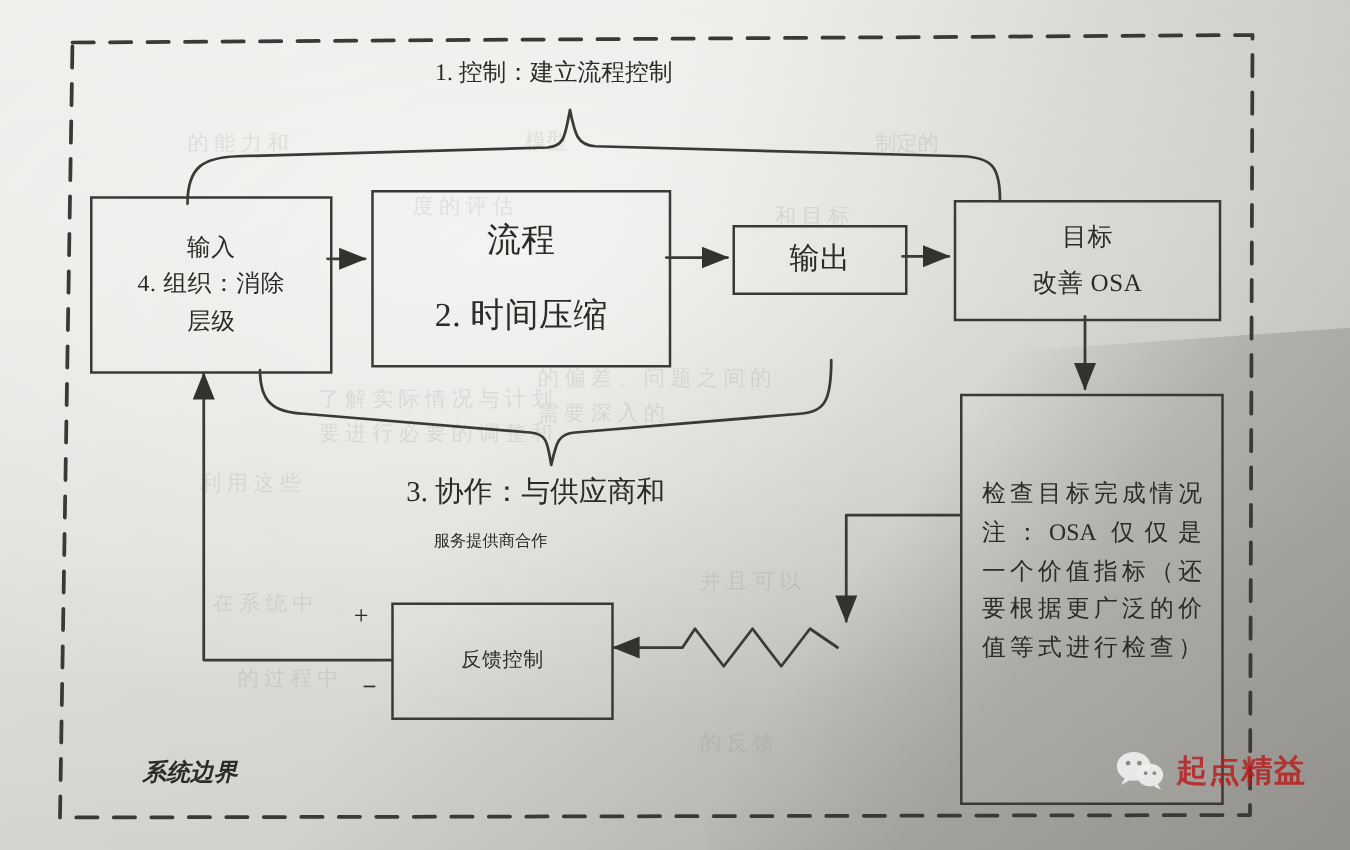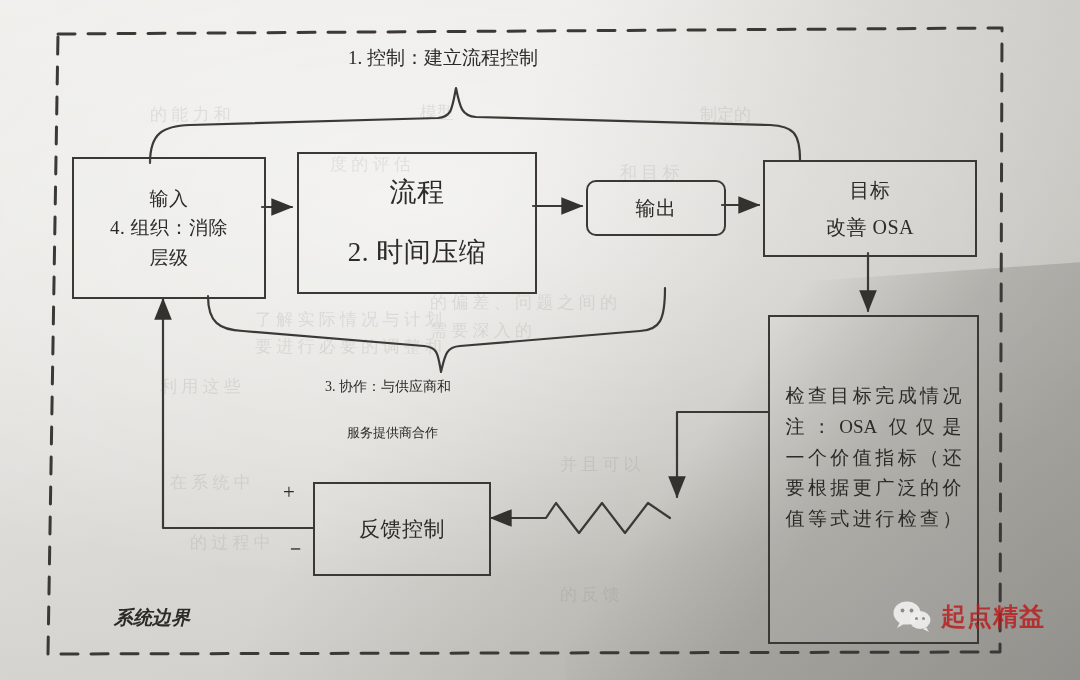--- a/index.html
+++ b/index.html
@@ -33,36 +33,36 @@
     display:flex;flex-direction:column;align-items:center;justify-content:center;
     color:#2c2b28;
     text-align:center;
     letter-spacing:.5px;
   }
   .node .ln{line-height:1.55;white-space:nowrap;}
   .txt{position:absolute;color:#2c2b28;white-space:nowrap;}
 
   #box-input{left:72px;top:157px;width:190px;height:138px;font-size:19px;}
   #box-process{left:297px;top:152px;width:236px;height:138px;font-size:27px;}
-  #box-output{left:586px;top:180px;width:136px;height:52px;font-size:20px;border-radius:10px;}
+  #box-output{left:586px;top:180px;width:136px;height:52px;font-size:24px;}
   #box-goal{left:763px;top:160px;width:210px;height:93px;font-size:20px;}
   #box-note{left:768px;top:315px;width:207px;height:325px;}
-  #box-feedback{left:313px;top:482px;width:174px;height:90px;font-size:21px;}
+  #box-feedback{left:313px;top:482px;width:174px;height:90px;font-size:16px;}
 
   #box-note .noteinner{
     font-size:19px;line-height:1.62;color:#2c2b28;
     text-align:justify;text-align-last:justify;
     width:176px;margin:0 auto;
     padding-top:64px;
     letter-spacing:0px;
   }
   #box-note .nl{display:block;text-align:justify;text-align-last:justify;}
 
   #lbl-control{left:348px;top:45px;font-size:19px;}
-  #lbl-collab1{left:325px;top:378px;font-size:14px;}
+  #lbl-collab1{left:325px;top:378px;font-size:23px;}
   #lbl-collab2{left:347px;top:424px;font-size:13px;}
   #lbl-boundary{left:114px;top:605px;font-size:19px;font-style:italic;font-weight:bold;}
   #lbl-plus{left:283px;top:480px;font-size:21px;}
   #lbl-minus{left:285px;top:534px;font-size:21px;}
 
   
   #watermark{
     position:absolute;left:893px;top:600px;
     display:flex;align-items:center;gap:8px;
     color:#b91c1c;opacity:.82;

